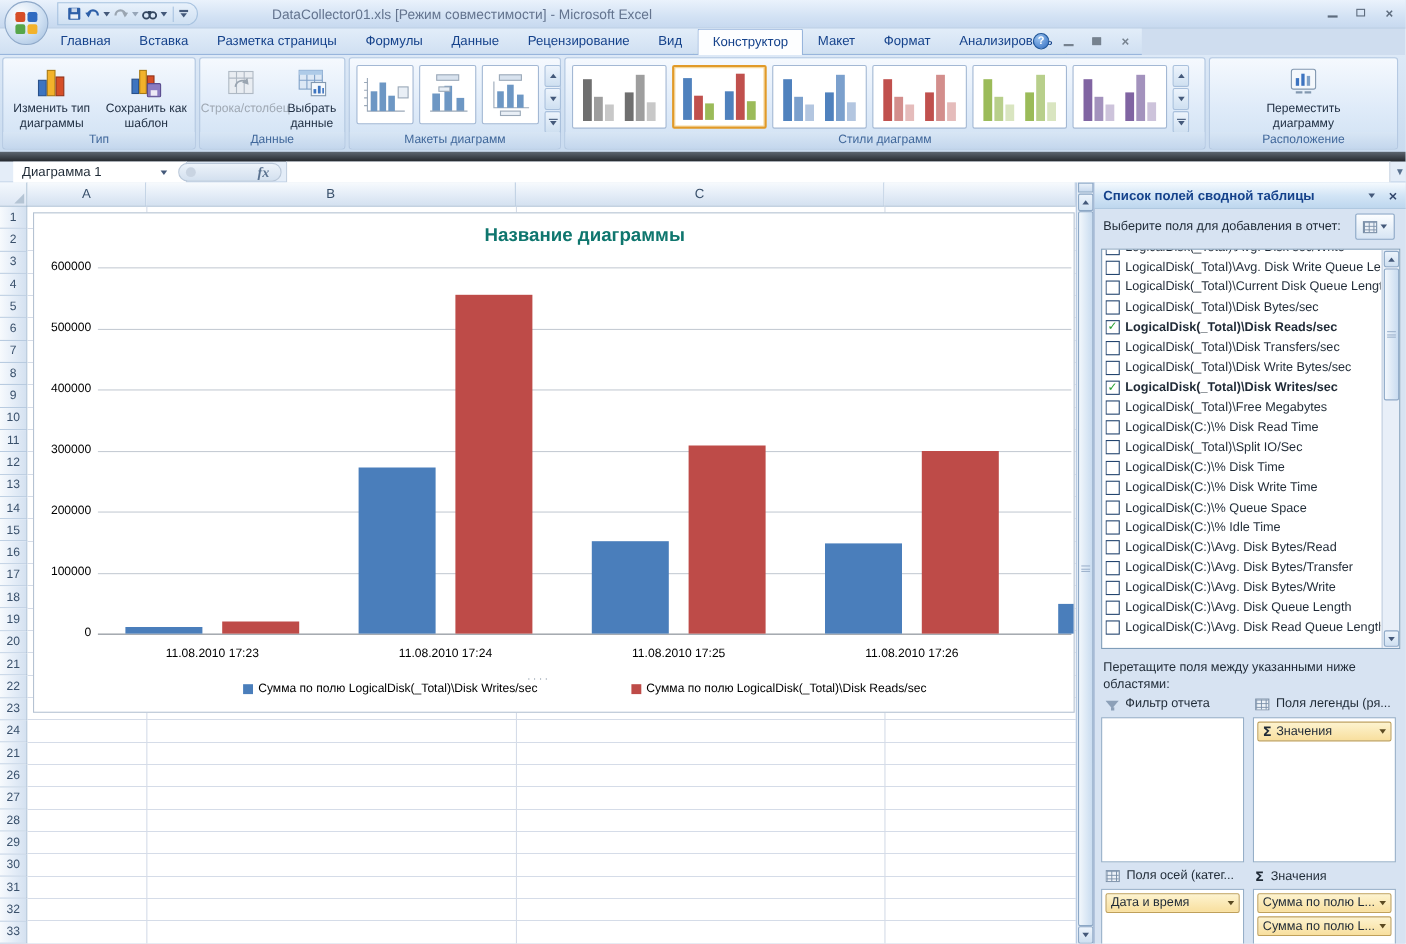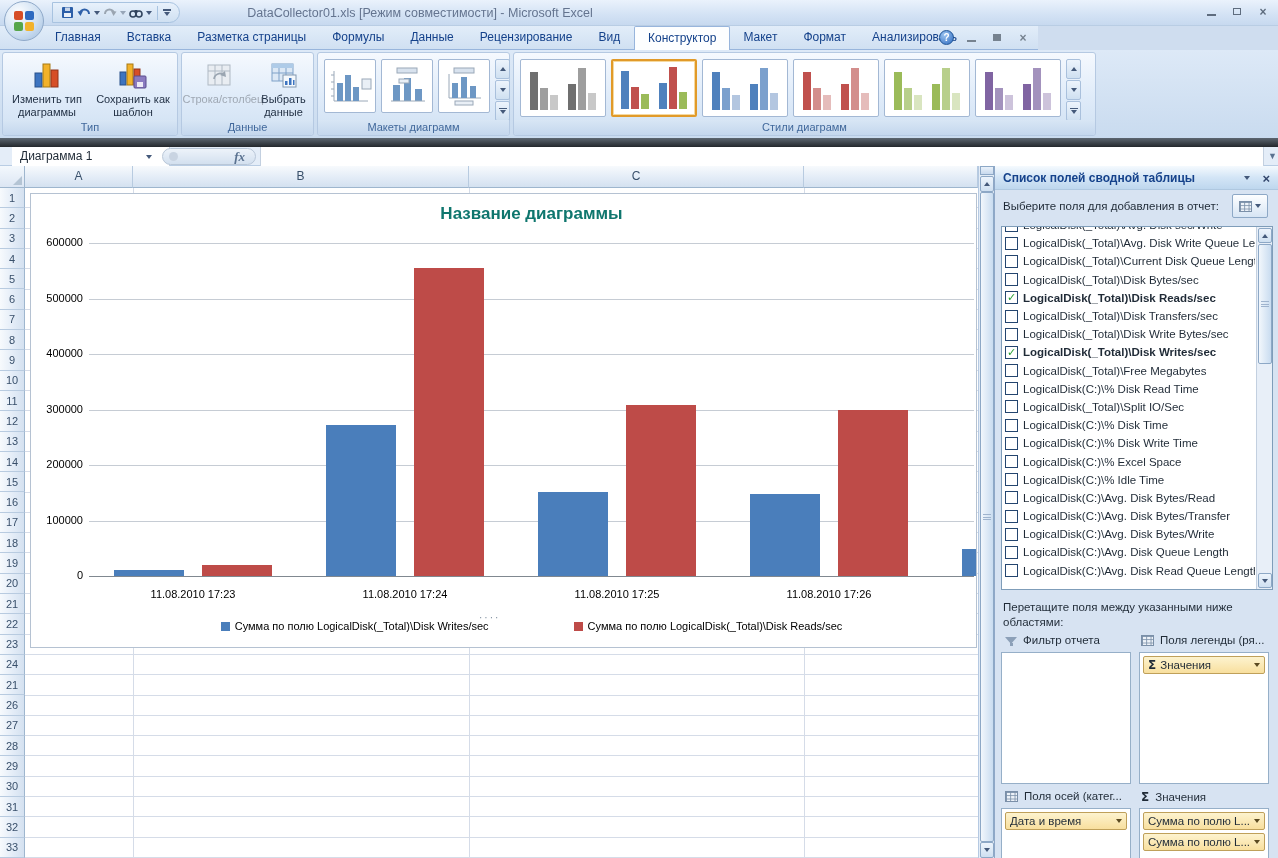--- a/index.html
+++ b/index.html
@@ -451,20 +451,37 @@
             </span>
           <span class="scbtn">
               <span class="more-line"></span>
               <span class="tri-dn"></span>
             </span>
         </div>
       </div>
       <div class="glabel">Стили диаграмм</div>
     </div>
 
+    <div class="rgroup" style="left:1099px;width:172px;">
+      <div class="gbody">
+        <div class="bigbtn" style="width:96px;">
+          <div class="bicon">
+            <svg width="30" height="30">
+                <rect x="4" y="3" width="22" height="18" rx="2" fill="#F4F8FC" stroke="#8298B0"></rect>
+                <rect x="8" y="11" width="3" height="7" fill="#3D74C0"></rect>
+                <rect x="13" y="7" width="3" height="11" fill="#3D74C0"></rect>
+                <rect x="18" y="9" width="3" height="9" fill="#7FA1C8"></rect>
+                <path d="M8 24 h6 M16 24 h6" stroke="#8298B0" stroke-width="2"></path>
+              </svg>
+          </div>
+          <div>Переместить диаграмму</div>
+        </div>
+      </div>
+      <div class="glabel">Расположение</div>
+    </div>
   </div>
 
   <div class="darkband"></div>
 
   <div class="fbar">
     <div class="namebox">Диаграмма 1</div>
     <div class="namebox-arrow">
         <span class="mini-arrow"></span>
       </div>
     <div class="fxpill">
@@ -643,21 +660,21 @@
           <div class="fitem">
             <span class="cb"></span>
             <span>LogicalDisk(C:)\% Disk Time</span>
           </div>
           <div class="fitem">
             <span class="cb"></span>
             <span>LogicalDisk(C:)\% Disk Write Time</span>
           </div>
           <div class="fitem">
             <span class="cb"></span>
-            <span>LogicalDisk(C:)\% Excel Space</span>
+            <span>LogicalDisk(C:)\% Queue Space</span>
           </div>
           <div class="fitem">
             <span class="cb"></span>
             <span>LogicalDisk(C:)\% Idle Time</span>
           </div>
           <div class="fitem">
             <span class="cb"></span>
             <span>LogicalDisk(C:)\Avg. Disk Bytes/Read</span>
           </div>
           <div class="fitem">

